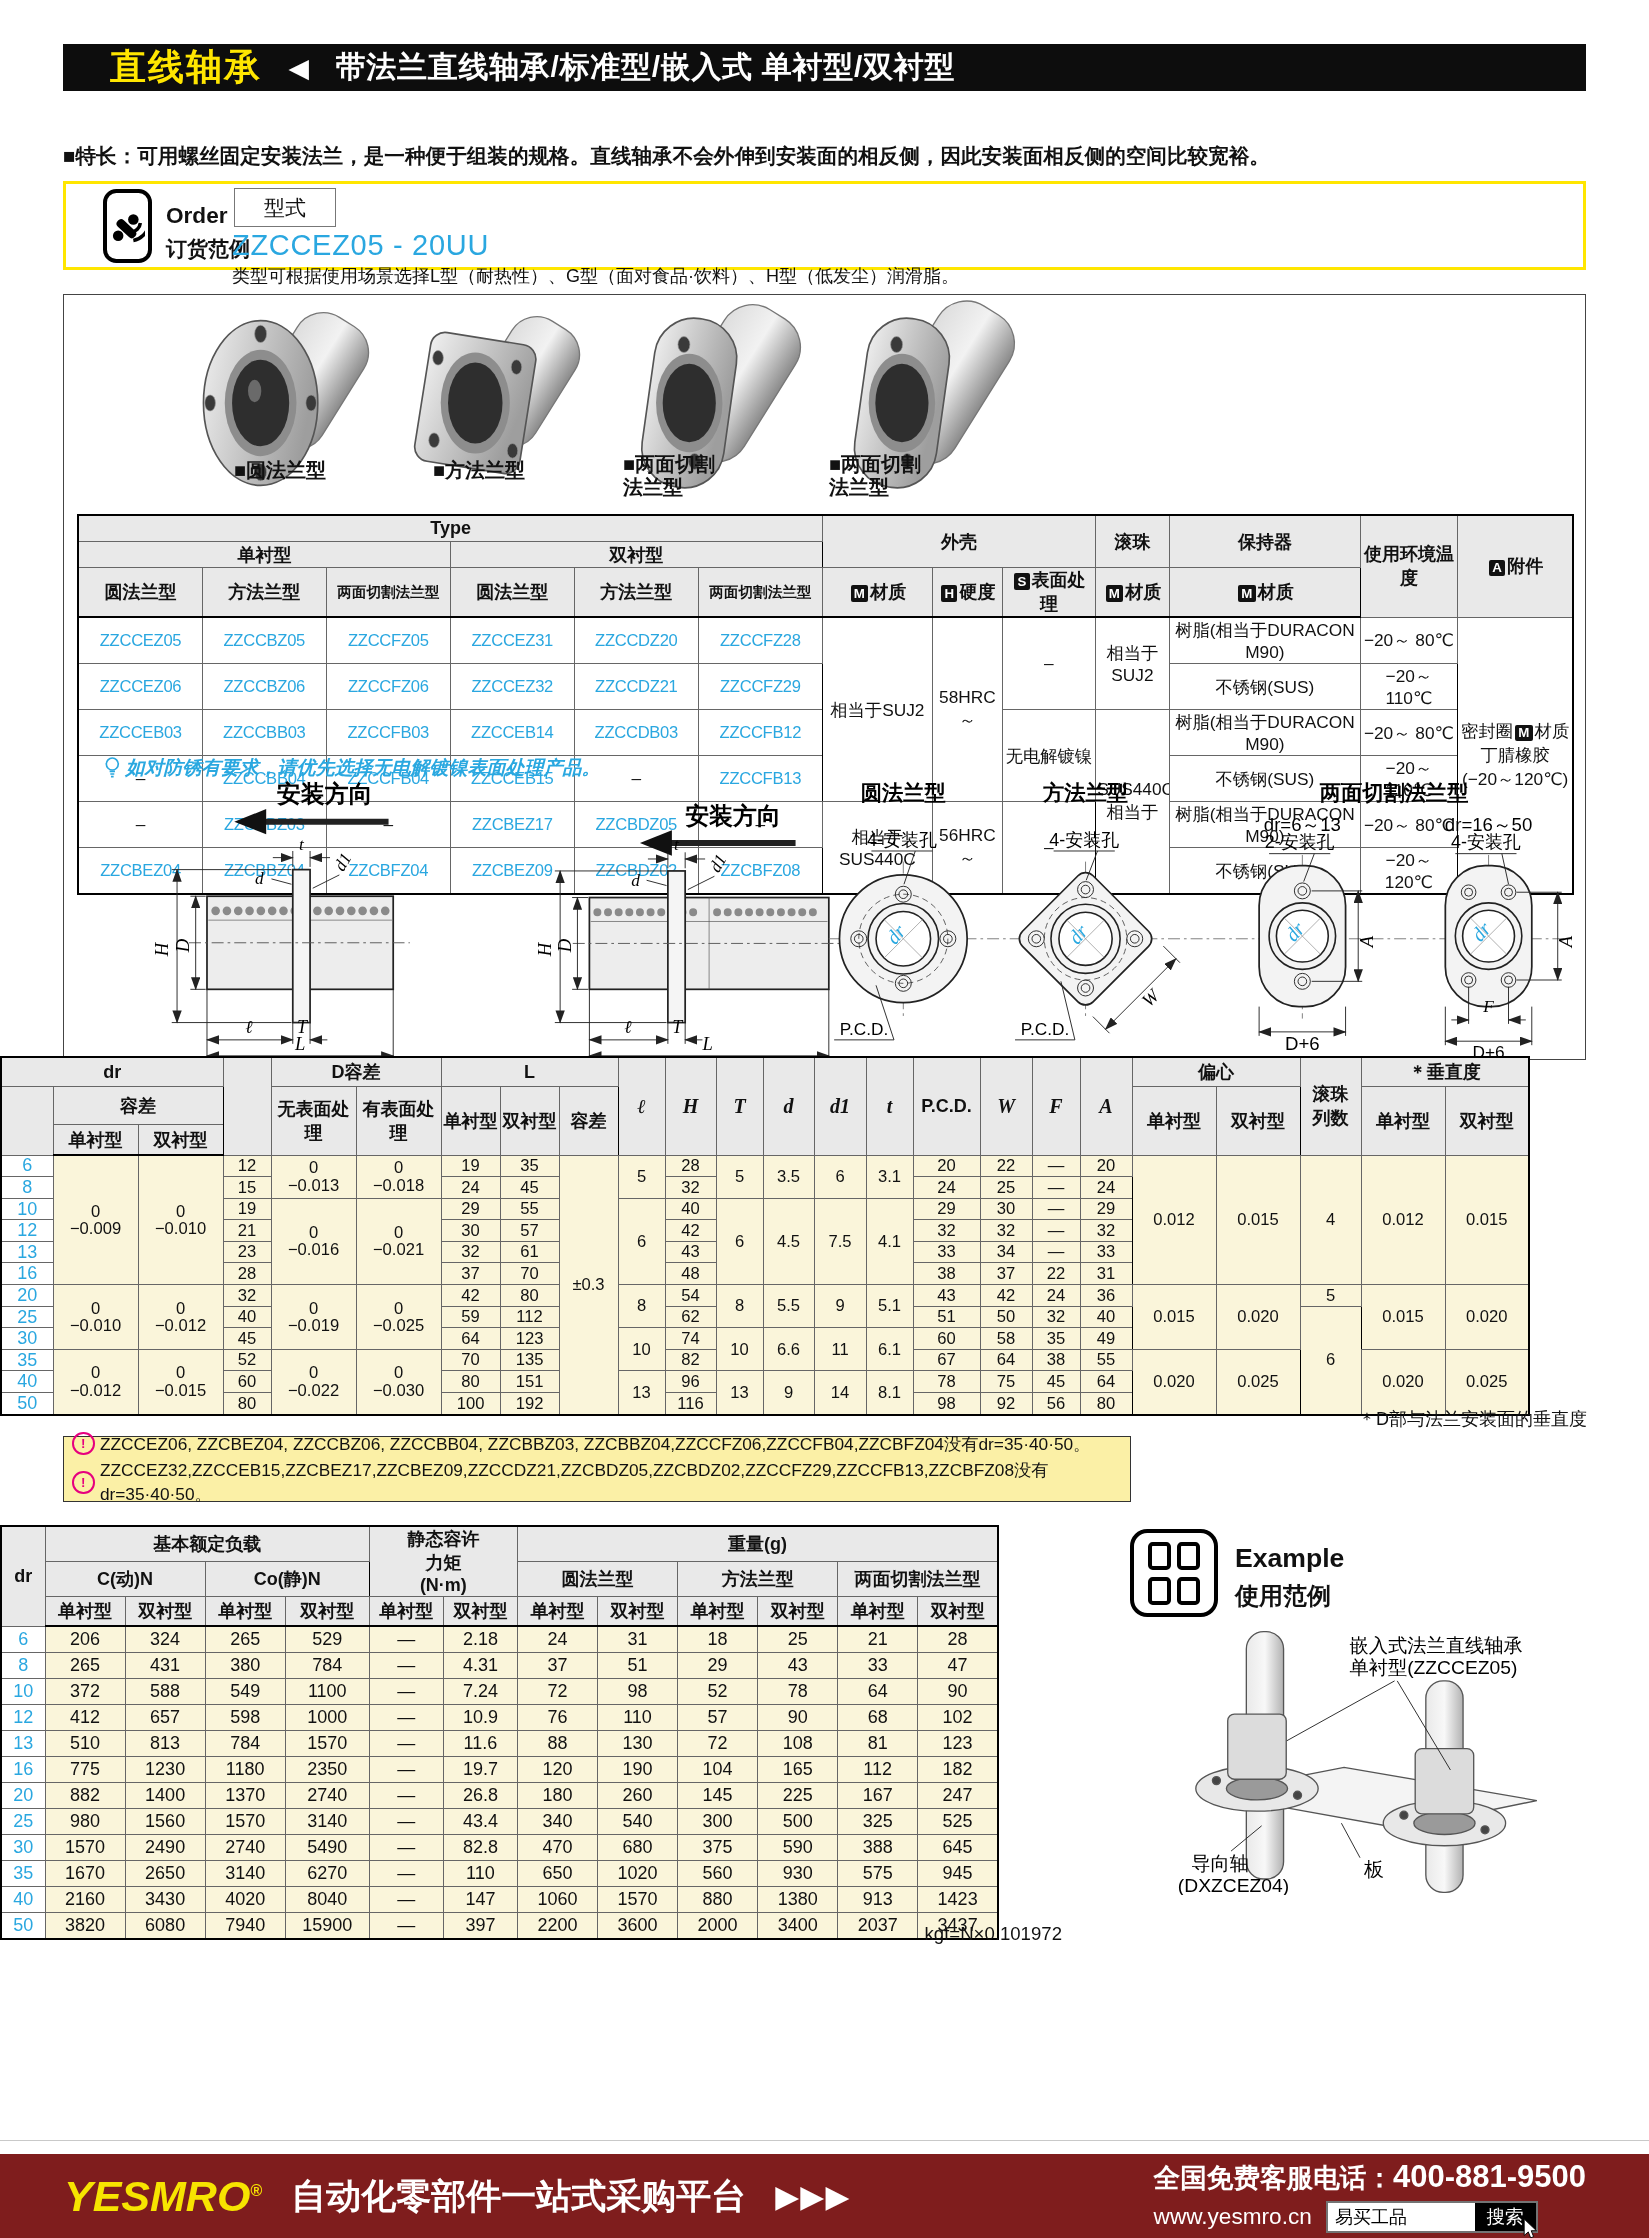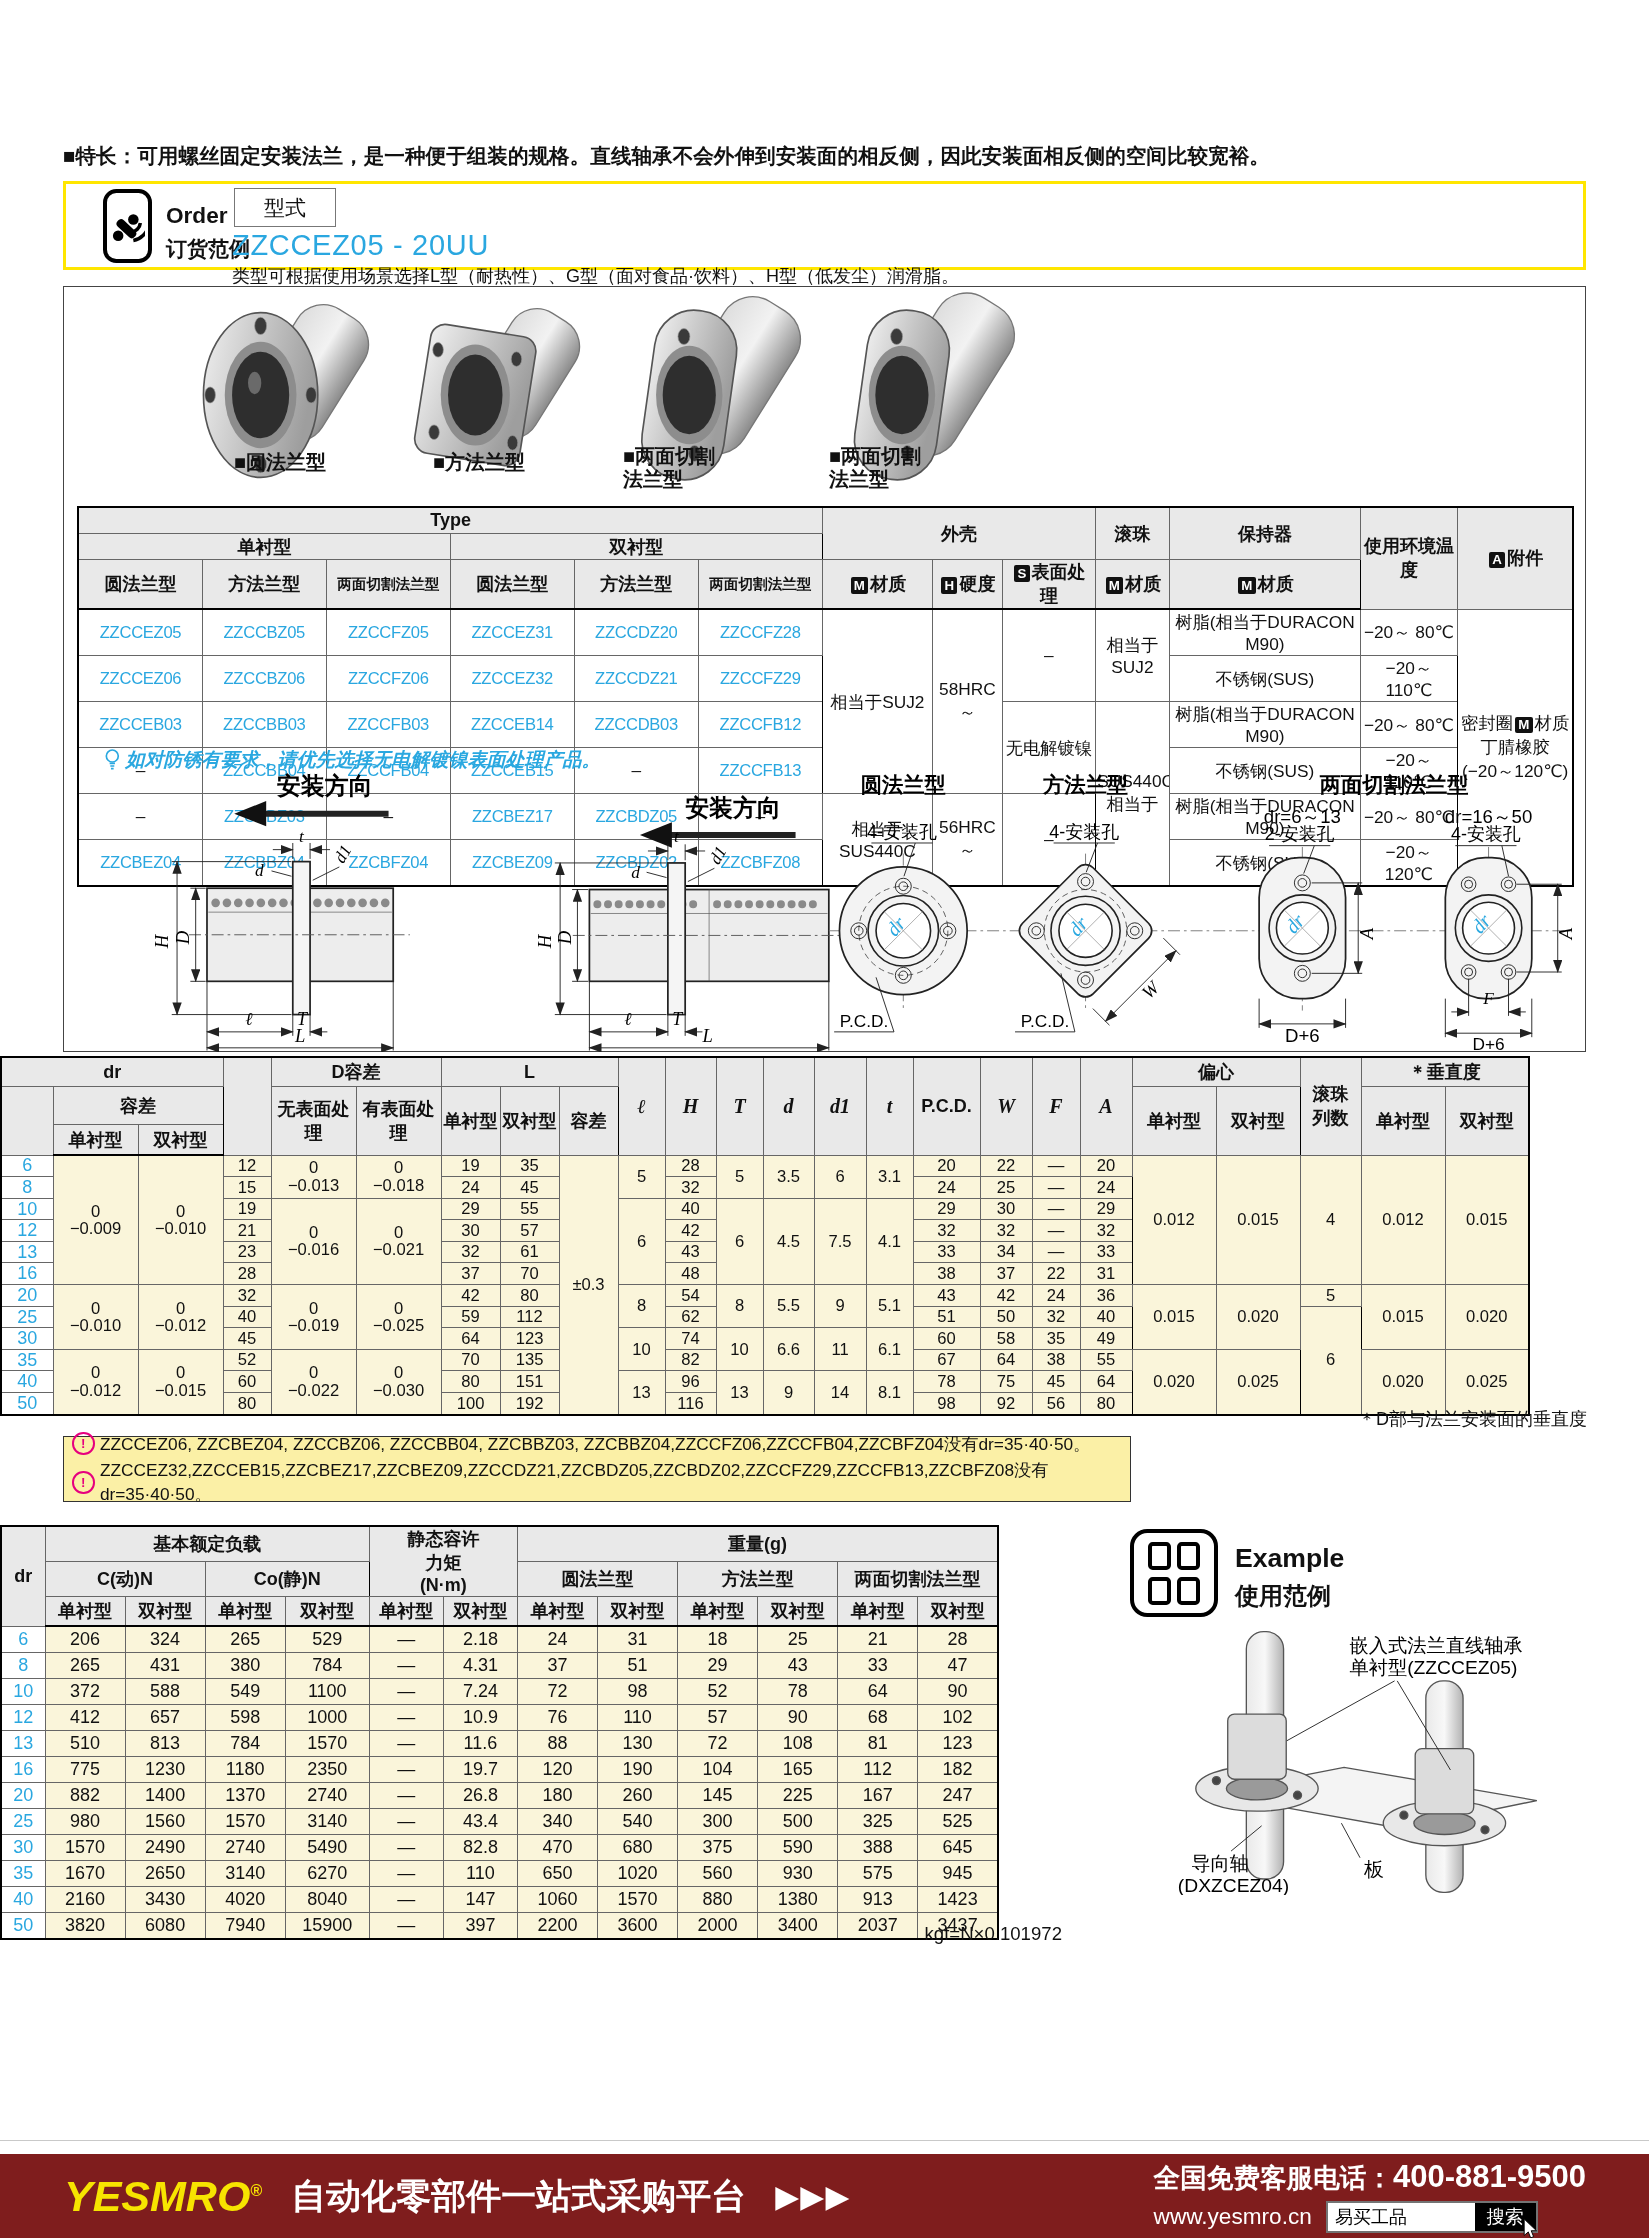--- a/index.html
+++ b/index.html
@@ -14,21 +14,21 @@
   .features{top:142px;left:63px;width:1523px;font-size:20.6px;font-weight:bold;}
   
   .order-box{top:181px;left:63px;width:1523px;height:89px;border:3.3px solid #ffe600;box-sizing:border-box;background:#fff;}
   .phone-icon{left:37px;top:5.3px;width:49px;height:74px;border:4.7px solid #000;border-radius:13.3px;display:flex;align-items:center;justify-content:center;box-sizing:border-box;}
   .order-en{left:100px;top:18.6px;font-size:22.6px;font-weight:bold;}
   .order-cn{left:100px;top:51px;font-size:21px;font-weight:bold;}
   .type-box{left:168px;top:4px;width:100px;height:37px;border:1.3px solid #777;display:flex;align-items:center;justify-content:center;font-size:21px;}
   .order-example{left:166px;top:45px;font-size:29px;color:#2aa7e0;letter-spacing:0.7px;}
   .order-note{left:166px;top:80px;font-size:18px;width:997px;}
   
-  .main-box{top:286px;left:63px;width:1523px;height:766px;border:1.3px solid #444;box-sizing:border-box;}
+  .main-box{top:294px;left:63px;width:1523px;height:766px;border:1.3px solid #444;box-sizing:border-box;}
   .photo-label{font-size:20px;font-weight:bold;white-space:pre-line;line-height:1.15;}
   .rust-note{left:39px;top:460px;font-size:19px;color:#2aa8e0;font-weight:bold;display:flex;align-items:center;gap:4px;font-style:italic;}
   
   table{border-collapse:collapse;table-layout:fixed;}
   th,td{border:0.7px solid #666;text-align:center;vertical-align:middle;white-space:pre-line;padding:0 1.3px;overflow:hidden;}
   thead th{background:#e9e9e9;font-weight:bold;}
   table.frame{border:2px solid #000;}
   thead tr:last-child th{border-bottom:2px solid #000;}
   .bl{border-left:1.7px solid #000 !important;}
   .sq{display:inline-block;background:#111;color:#fff;font-size:13.3px;font-weight:bold;padding:0.7px 3.3px;border-radius:2px;margin:0 2px;line-height:1.15;}
@@ -83,20 +83,25 @@
   .cursor-ico{position:absolute;right:-4px;bottom:-8px;}
   svg text{font-family:"Liberation Sans","DejaVu Sans",sans-serif;}
   .it{font-style:italic;font-family:"Liberation Serif","DejaVu Serif",serif;}
   .cy{fill:#2aa8e0;}
 </style>
 </head>
 <body>
 
 <div class="page">
 
+  <div class="abs header-bar">
+    <span class="header-cat">直线轴承</span>
+    <span class="header-arrow">◀</span>
+    <span class="header-title">带法兰直线轴承/标准型/嵌入式 单衬型/双衬型</span>
+  </div>
 
   <div class="abs features">■特长：可用螺丝固定安装法兰，是一种便于组装的规格。直线轴承不会外伸到安装面的相反侧，因此安装面相反侧的空间比较宽裕。</div>
 
   <div class="abs order-box">
     <div class="abs phone-icon">
       <svg width="35" height="49" viewBox="0 0 60 84">
         <circle cx="14" cy="58" r="9" fill="#000"></circle>
         <circle cx="40" cy="30" r="9" fill="#000"></circle>
         <rect x="19" y="26" width="15" height="40" rx="7" fill="#000" transform="rotate(-47 27 44)"></rect>
         <path d="M36 52 a18 18 0 0 0 16 -16" fill="none" stroke="#000" stroke-width="6"></path>

